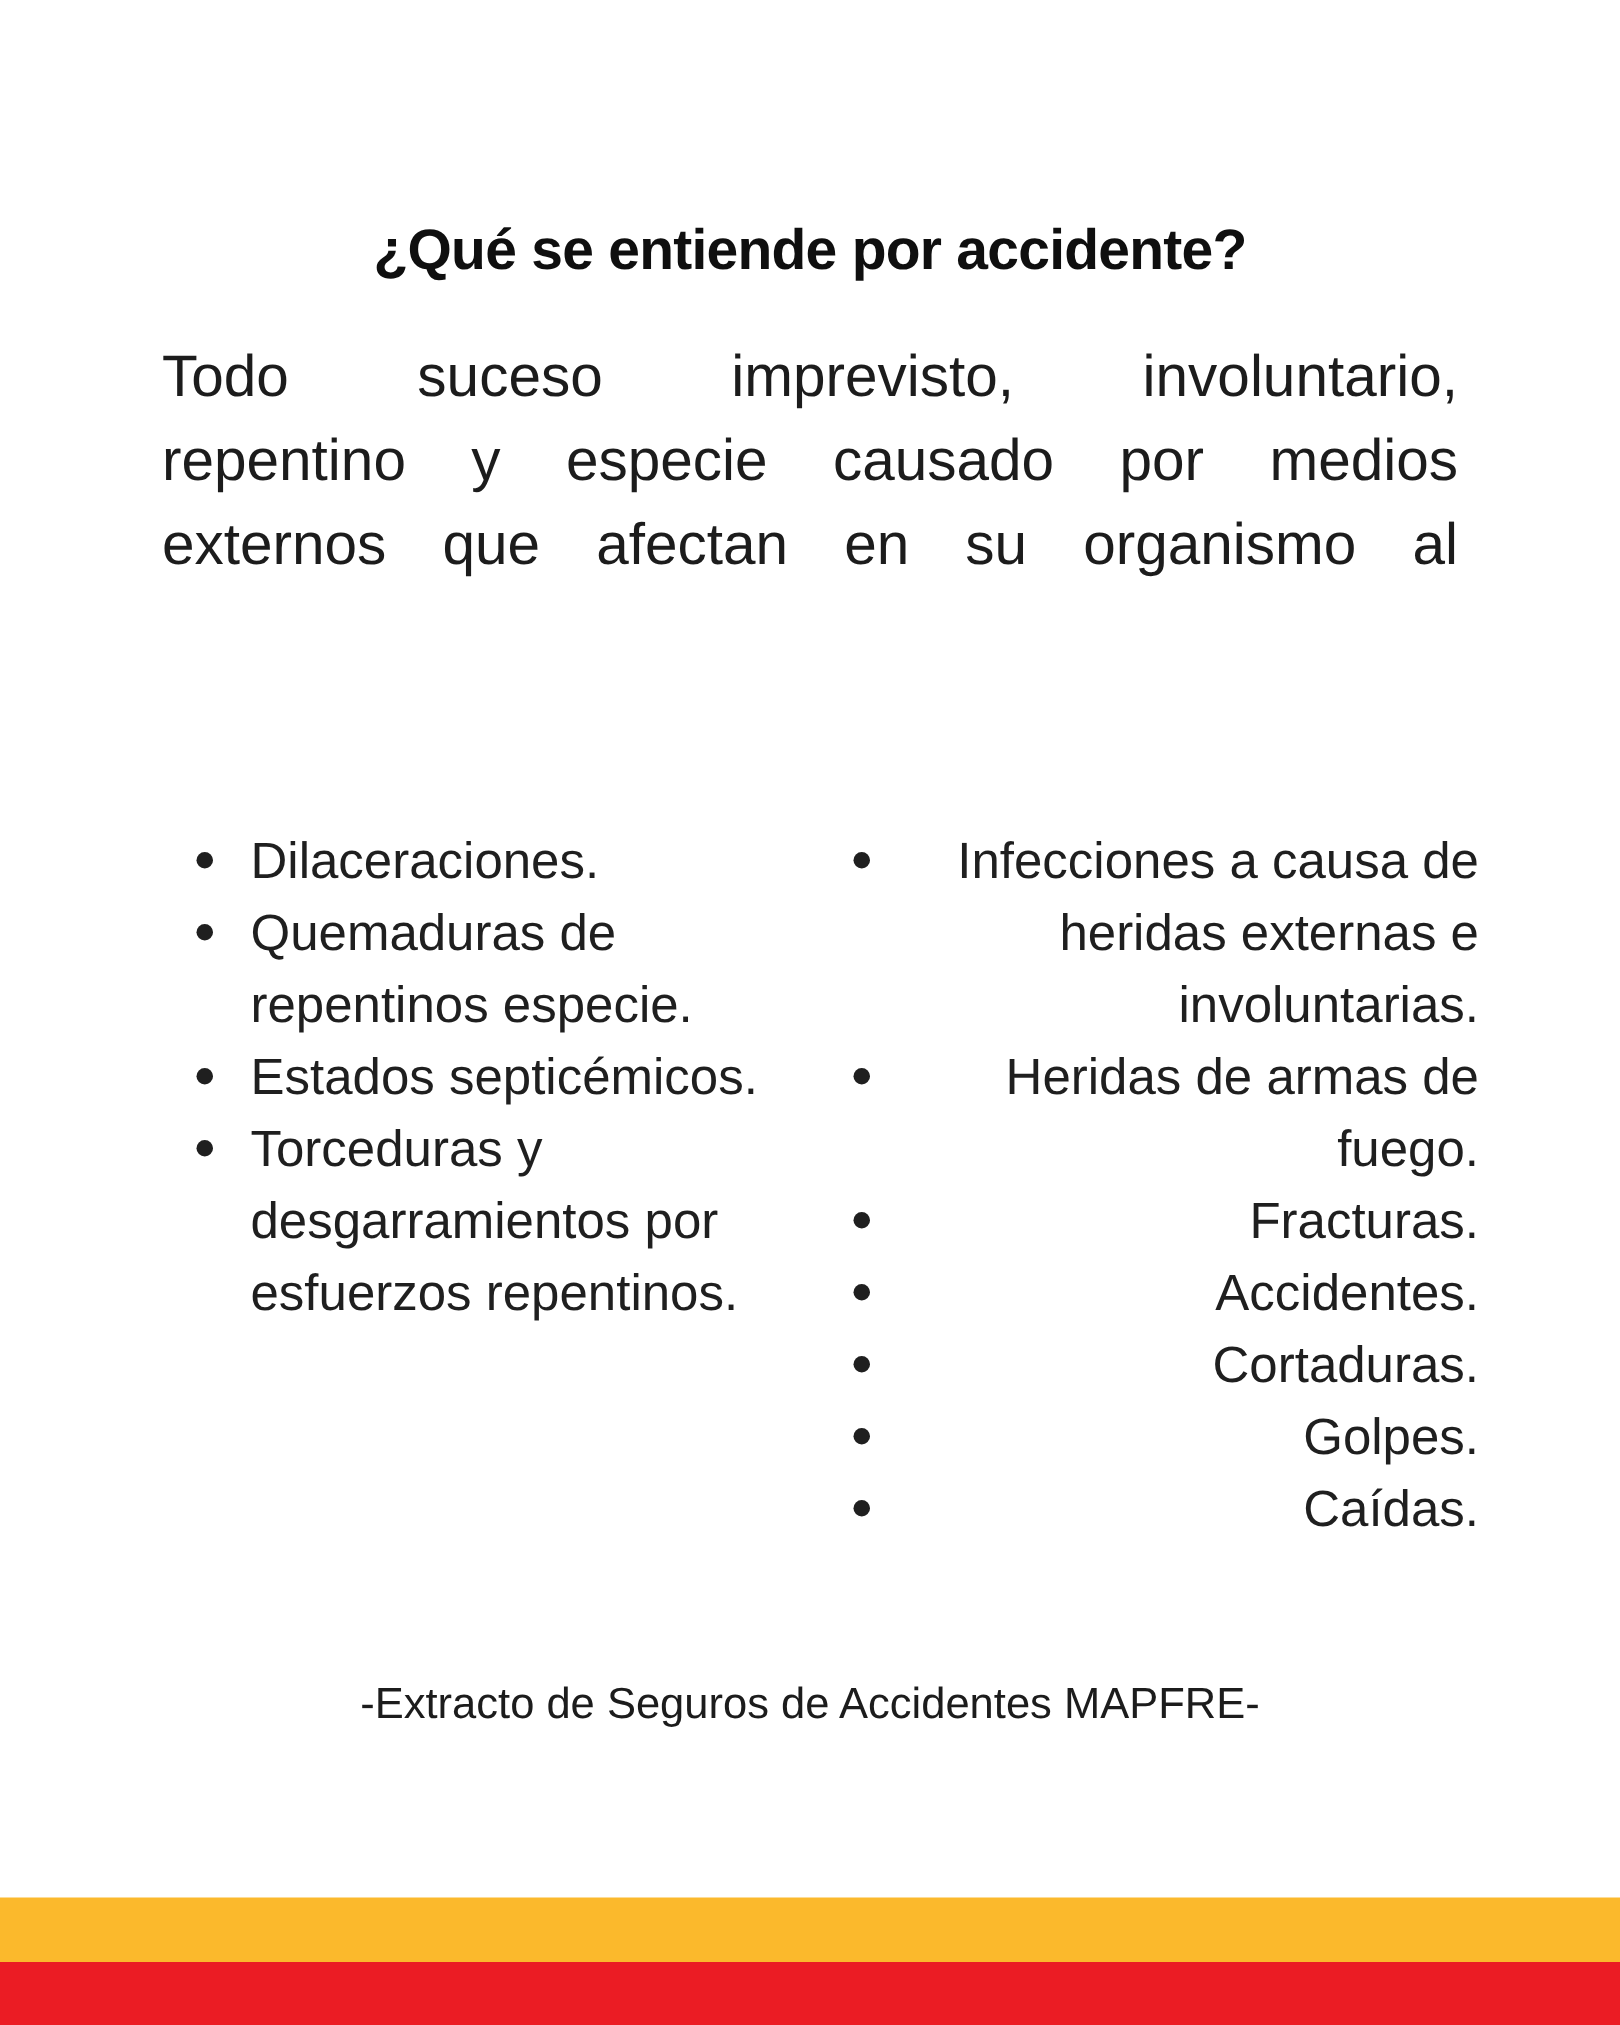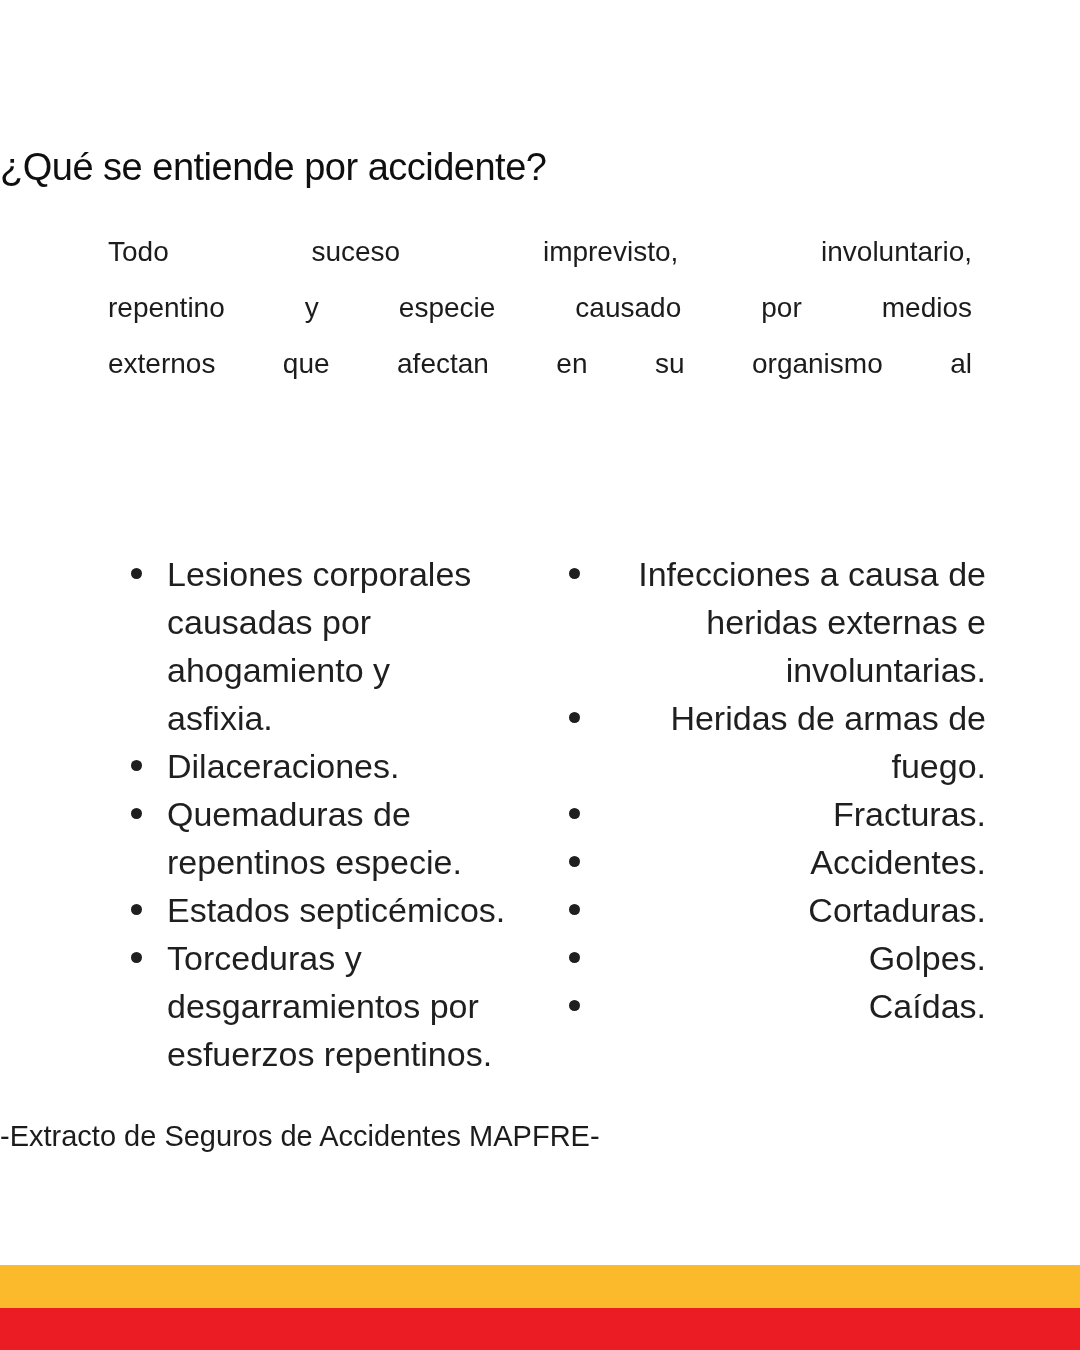--- a/index.html
+++ b/index.html
@@ -15,32 +15,32 @@
     overflow: hidden;
     font-family: "Liberation Sans", sans-serif;
     color: #1e1e1e;
   }
   .title {
     position: absolute;
     top: 146px;
     left: 0;
     right: 0;
     margin: 0;
-    text-align: left;
+    text-align: center;
     font-size: 38px;
-    font-weight: 400;
+    font-weight: 700;
     letter-spacing: -0.5px;
     color: #0f0f0f;
   }
   .paragraph {
     position: absolute;
     top: 224px;
     left: 108px;
     width: 864px;
-    font-size: 28px;
+    font-size: 39px;
     line-height: 56px;
     color: #1c1c1c;
   }
   .para-line {
     text-align: justify;
     text-align-last: justify;
   }
   .para-line.is-last {
     text-align-last: left;
   }
@@ -69,20 +69,21 @@
     width: 11px;
     height: 11px;
     border-radius: 50%;
     background: #1f1f1f;
   }
   .footer {
     position: absolute;
     top: 1120px;
     left: 0;
     right: 0;
+    text-align: center;
     font-size: 29px;
     color: #1c1c1c;
   }
   .stripe {
     position: absolute;
     left: 0;
     right: 0;
   }
   .stripe-yellow {
     top: 1265px;
@@ -102,24 +103,20 @@
 
   <h1 class="title">¿Qué se entiende por accidente?</h1>
 
   <div class="paragraph">
       <div class="para-line">Todo suceso imprevisto, involuntario,</div>
       <div class="para-line">repentino y especie causado por medios</div>
       <div class="para-line">externos que afectan en su organismo al</div>
     </div>
 
   <ul class="col col-left">
-      <li>Lesiones corporales
-causadas por
-ahogamiento y
-asfixia.</li>
       <li>Dilaceraciones.</li>
       <li>Quemaduras de
 repentinos especie.</li>
       <li>Estados septicémicos.</li>
       <li class="is-last">Torceduras y
 desgarramientos por
 esfuerzos repentinos.</li>
     </ul>
 
   <ul class="col col-right">

